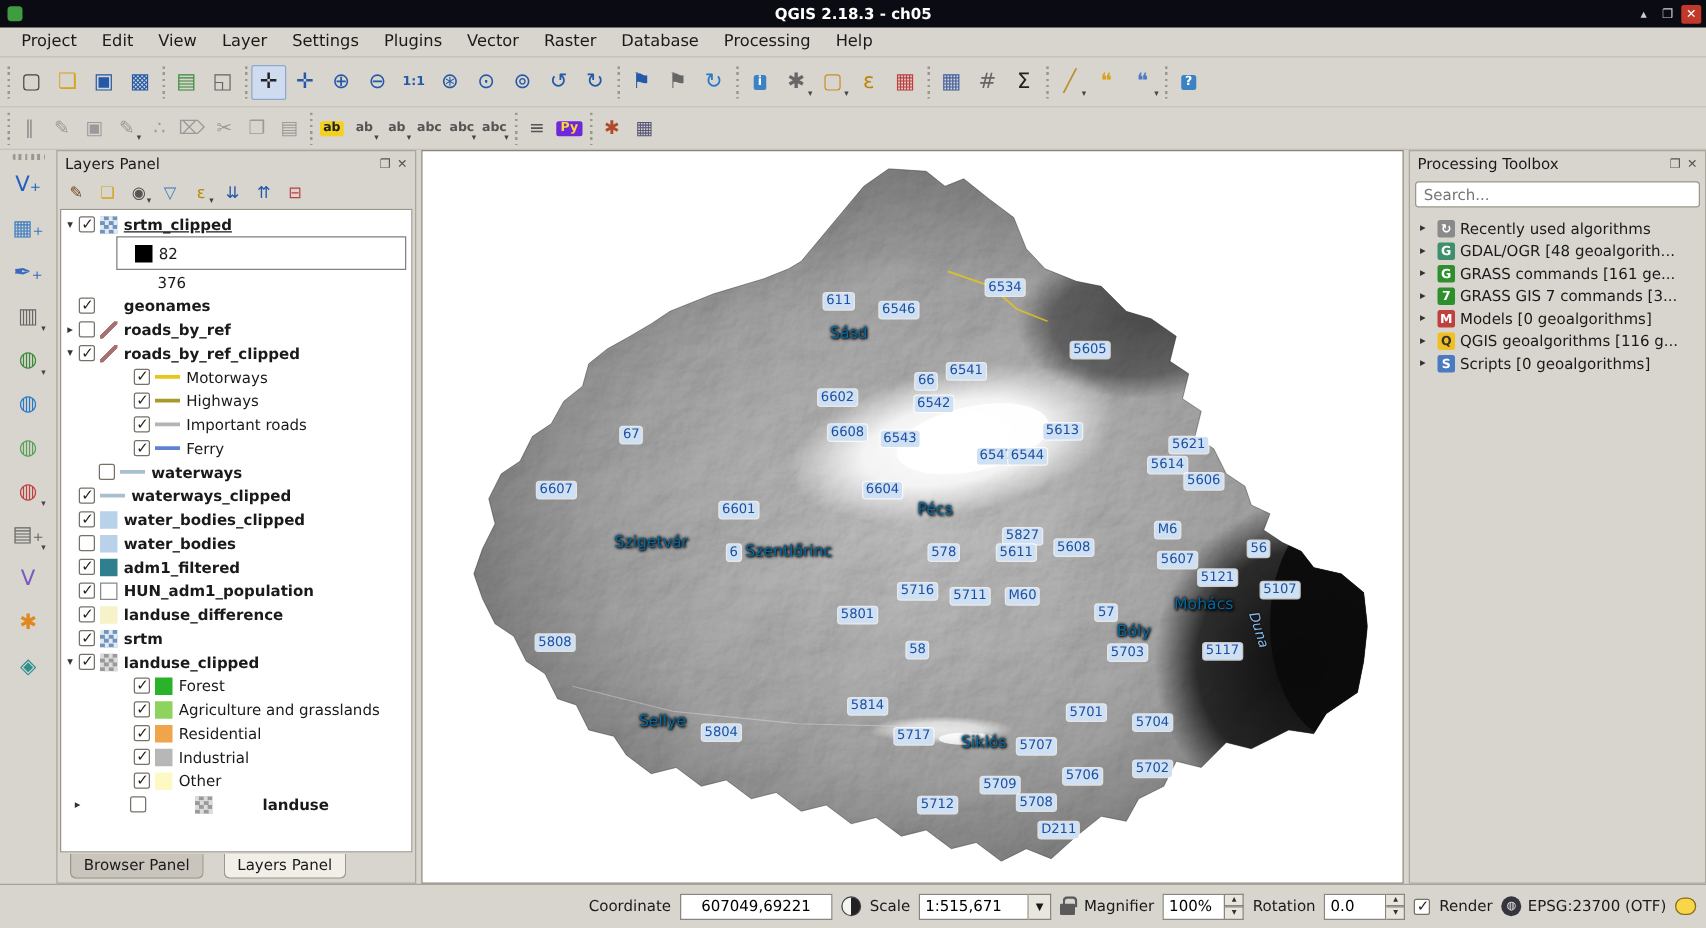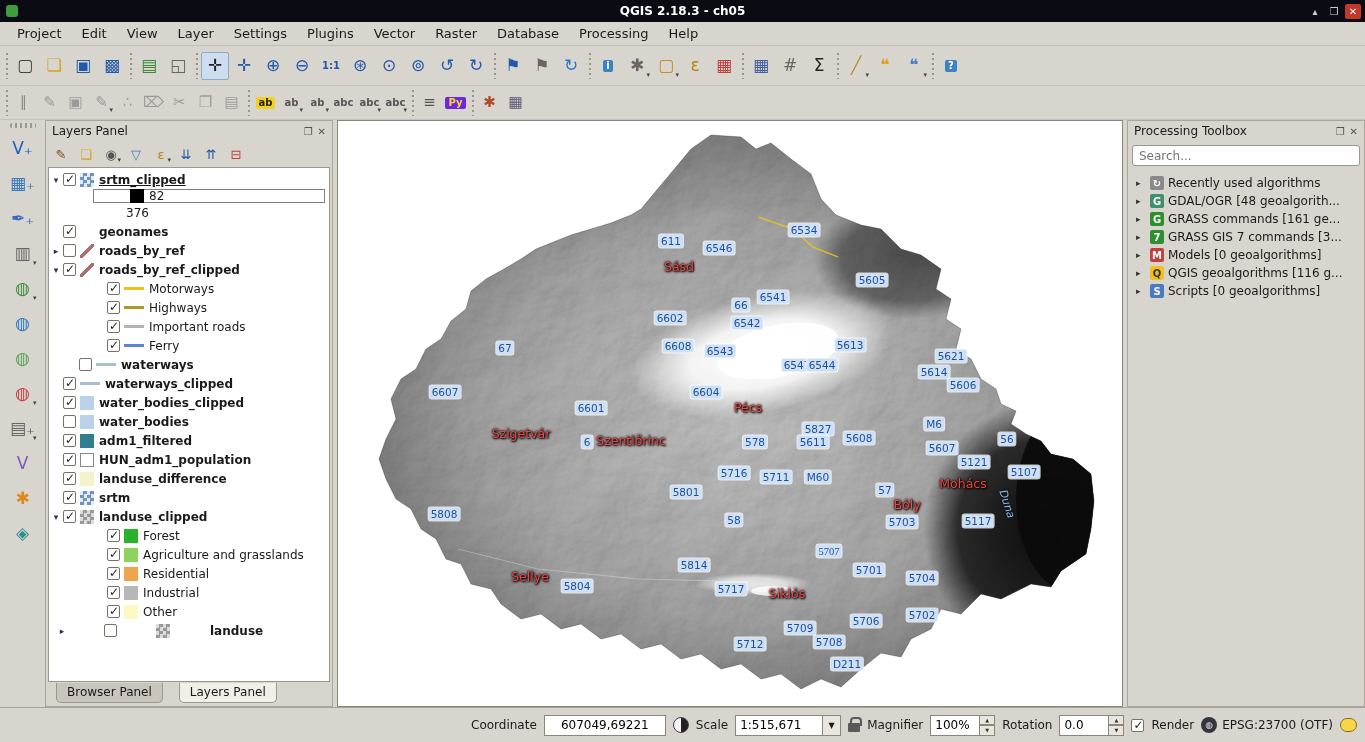--- a/index.html
+++ b/index.html
@@ -51,21 +51,21 @@
   .pt-buttons{margin-left:auto;display:flex;gap:5px;color:#555;font-size:10px;}
   .pt-btn.float::before{content:"❐";}
   .pt-btn.close::before{content:"✕";}
 
   .panel-toolbar{height:26px;display:flex;align-items:center;gap:3px;padding:0 4px;}
   .panel-toolbar .tb{width:22px;height:22px;}
   .panel-toolbar .tb .glyph{font-size:13px;}
 
   .layer-tree{flex:1;background:#fff;border:1px solid #9b978d;margin:0 2px;overflow:hidden;padding-top:2px;}
   .tree-row{display:flex;align-items:center;height:19px;white-space:nowrap;}
-  .tree-row[data-boxed="true"]{border:1px solid #808080;height:14px;background:#fff;margin-right:4px;padding-left:22px;}
+  .tree-row[data-boxed="true"]{border:1px solid #808080;height:27px;background:#fff;margin-right:4px;}
   .exp{width:14px;text-align:center;font-size:9px;color:#333;flex:0 0 auto;}
   .exp[data-exp="open"]::before{content:"▾";}
   .exp[data-exp="closed"]::before{content:"▸";}
   .cb{display:none;width:13px;height:13px;border:1px solid #767268;background:#fff;margin-right:4px;position:relative;border-radius:2px;flex:0 0 auto;}
   .cb[data-checked]{display:inline-block;}
   .cb[data-checked="true"]::before{content:"✓";position:absolute;left:1px;top:-2px;font-size:12px;font-weight:bold;color:#222;}
   .swatch{display:none;margin-right:5px;flex:0 0 auto;}
   .swatch[data-swatch]{display:inline-block;}
   .swatch[data-swatch="fill"]{width:14px;height:14px;}
   .swatch[data-swatch="fill-border"]{width:14px;height:14px;border:1px solid #888;}
@@ -82,21 +82,21 @@
   .tab[data-active="true"]{background:#f2efe9;}
 
   
   .map-area{flex:1;position:relative;background:#ffffff;border:1px solid #8a867c;overflow:hidden;}
   .map-content{position:absolute;left:0;top:8px;width:785px;height:575px;}
   .map-content svg{position:absolute;left:0;top:0;}
   .map-labels{position:absolute;left:0;top:0;width:100%;height:100%;}
   .road-label{position:absolute;transform:translate(-50%,-50%);background:#cfe0f2;color:#1c4fa1;
     font-size:10.5px;line-height:13px;padding:0 2px;border-radius:2px;white-space:nowrap;
     box-shadow:0 0 0 1px rgba(255,255,255,0.75);}
-  .place-label{position:absolute;transform:translate(-50%,-50%);color:#ef4444;font-size:12.5px;white-space:nowrap;
+  .place-label{position:absolute;transform:translate(-50%,-50%);color:#0369a1;font-size:12.5px;white-space:nowrap;
     text-shadow:0 0 2px #000,0 0 3px #000,1px 1px 2px #000;}
   .river-label{position:absolute;transform:translate(-50%,-50%) rotate(72deg);color:#86b8e8;font-size:11px;
     font-style:italic;white-space:nowrap;text-shadow:0 0 2px #000;}
 
   
   .search-input{margin:4px 4px 6px;height:21px;border:1px solid #9b978d;border-radius:3px;padding:0 6px;background:#fff;
     font-size:12px;font-family:inherit;color:#333;}
   .pt-tree{flex:1;padding-top:2px;}
   .pt-row{display:flex;align-items:center;height:18px;padding-left:8px;gap:4px;white-space:nowrap;}
   .pt-exp{width:10px;font-size:9px;color:#333;}
@@ -832,21 +832,21 @@
           <span class="road-label" style="left: 640px; top: 392px;">5117</span>
 
           <span class="road-label" style="left: 106px; top: 385px;">5808</span>
 
           <span class="road-label" style="left: 356px; top: 436px;">5814</span>
 
           <span class="road-label" style="left: 239px; top: 457px;">5804</span>
 
           <span class="road-label" style="left: 393px; top: 460px;">5717</span>
 
-          <span class="road-label" style="left: 491px; top: 422px; font-family: Liberation Serif, serif;">5707</span>
+          <span class="road-label" style="left: 491px; top: 468px;">5707</span>
 
           <span class="road-label" style="left: 531px; top: 441px;">5701</span>
 
           <span class="road-label" style="left: 584px; top: 449px;">5704</span>
 
           <span class="road-label" style="left: 528px; top: 492px;">5706</span>
 
           <span class="road-label" style="left: 584px; top: 486px;">5702</span>
 
           <span class="road-label" style="left: 462px; top: 499px; text-align: center;">5709</span>

